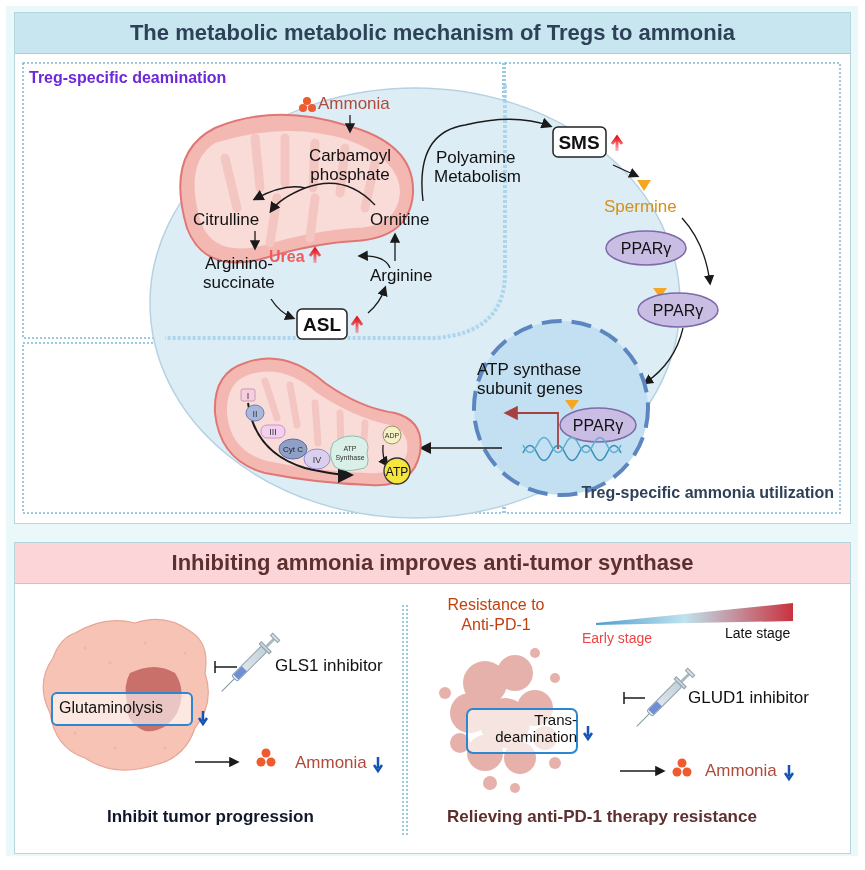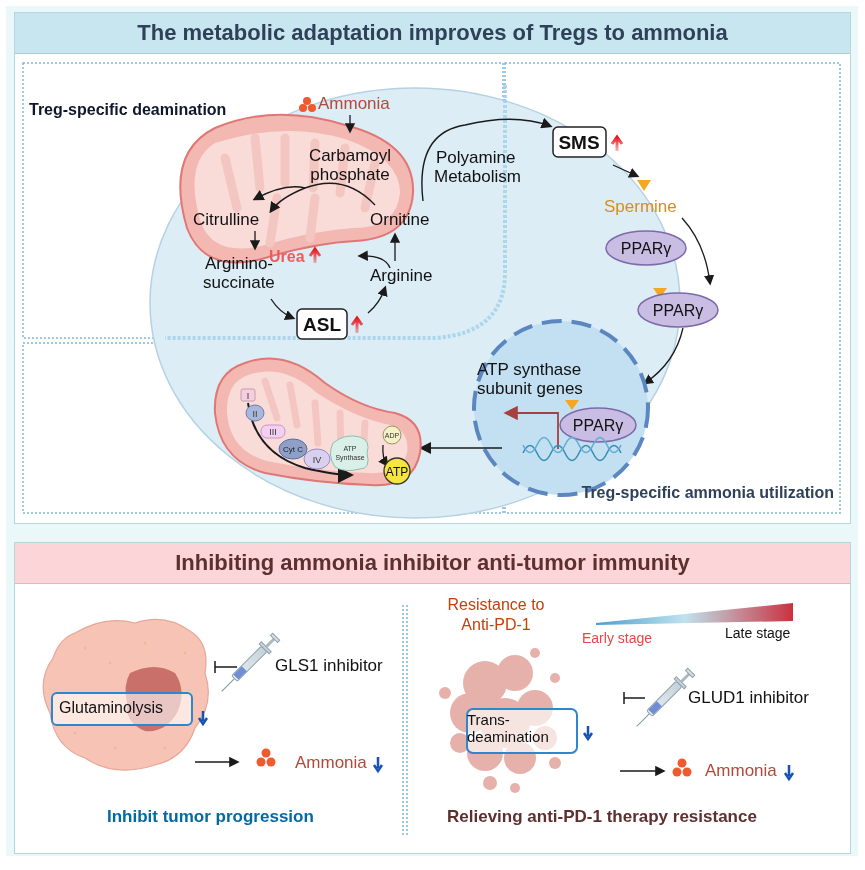--- a/index.html
+++ b/index.html
@@ -13,21 +13,21 @@
   .hdr-bot { height:40px; line-height:40px; background:#fbd5d7; border-bottom:1px solid #e7b6b9; color:#5e2f2f; font-size:22px; }
   svg text { font-family:"Liberation Sans", sans-serif; }
   .abs { position:absolute; }
 </style>
 </head>
 <body>
 
 <div class="frame"></div>
 
 <div class="panel panel-top">
-  <div class="hdr hdr-top">The metabolic adaptation improves of Tregs to ammonia</div>
+  <div class="hdr hdr-top">The metabolic metabolic mechanism of Tregs to ammonia</div>
 
   <svg class="abs" style="left:0;top:0" width="835" height="510" viewBox="0 0 835 510">
     <defs>
       <marker id="ah" markerWidth="8" markerHeight="8" refX="6" refY="4" orient="auto">
         <path d="M0,0 L8,4 L0,8 z" fill="#1a1a1a"></path>
       </marker>
       <marker id="ahr" markerWidth="8" markerHeight="8" refX="6" refY="4" orient="auto">
         <path d="M0,0 L8,4 L0,8 z" fill="#a84040"></path>
       </marker>
       <linearGradient id="upg" x1="0" y1="1" x2="0" y2="0">
@@ -146,28 +146,28 @@
     <path d="M 318 430 Q 330 420 345 424 Q 356 428 352 440 Q 356 456 345 456 Q 330 460 320 454 Q 312 442 318 430 Z" fill="#d9efe8" stroke="#8cbfb1"></path>
     <text x="335" y="438" font-size="7" text-anchor="middle" fill="#333">ATP</text>
     <text x="335" y="447" font-size="7" text-anchor="middle" fill="#333">Synthase</text>
     <circle cx="377" cy="422" r="9" fill="#f5f1c4" stroke="#9a9468"></circle>
     <text x="377" y="425" font-size="7" text-anchor="middle" fill="#333">ADP</text>
     <path d="M 368 432 Q 367 445 372 452" fill="none" stroke="#1a1a1a" stroke-width="1.3" marker-end="url(#ah)"></path>
     <circle cx="382" cy="458" r="13" fill="#f6e53c" stroke="#333" stroke-width="1.3"></circle>
     <text x="382" y="463" font-size="12" text-anchor="middle" fill="#111">ATP</text>
   </svg>
 
-  <div class="abs" style="left:14px;top:54px;font-size:16px;font-weight:bold;color:#0f172a;line-height:21px;margin-top:32px;">
+  <div class="abs" style="left:14px;top:54px;font-size:16px;font-weight:bold;color:#6d28d9;line-height:21px;">
     <div>Treg-specific deamination</div>
   </div>
   <div class="abs" style="right:16px;top:471px;font-size:16px;font-weight:bold;color:#2f4159;">Treg-specific ammonia utilization</div>
 </div>
 
 <div class="panel panel-bot">
-  <div class="hdr hdr-bot">Inhibiting ammonia inhibitor anti-tumor immunity</div>
+  <div class="hdr hdr-bot">Inhibiting ammonia improves anti-tumor synthase</div>
 
   <svg class="abs" style="left:0;top:0" width="835" height="310" viewBox="0 0 835 310">
     <defs>
       <marker id="ah2" markerWidth="8" markerHeight="8" refX="6" refY="4" orient="auto">
         <path d="M0,0 L8,4 L0,8 z" fill="#1a1a1a"></path>
       </marker>
       <linearGradient id="stageg" x1="0" y1="0" x2="1" y2="0">
         <stop offset="0" stop-color="#4e9ccf"></stop>
         <stop offset="0.45" stop-color="#bfe3ee"></stop>
         <stop offset="1" stop-color="#c9323f"></stop>
@@ -255,27 +255,27 @@
     <g>
       <circle cx="667" cy="220" r="4.5" fill="#ef5a2e"></circle>
         <circle cx="662" cy="229" r="4.5" fill="#ef5a2e"></circle>
         <circle cx="672" cy="229" r="4.5" fill="#ef5a2e"></circle>
     </g>
     <text x="690" y="233" font-size="17" fill="#b04a3a">Ammonia</text>
     <path d="M 774 222 L 774 233 M 770 230 L 774 236 L 778 230" stroke="#1553b5" stroke-width="2.5" fill="none"></path>
   </svg>
 
   <div class="abs" style="left:28px;top:156px;width:136px;text-align:center;font-size:16px;color:#111;">Glutaminolysis</div>
-  <div class="abs" style="left:92px;top:264px;font-size:17px;font-weight:bold;color:#0369a1;">Inhibit tumor progression</div>
+  <div class="abs" style="left:92px;top:264px;font-size:17px;font-weight:bold;color:#0f172a;">Inhibit tumor progression</div>
 
   <div class="abs" style="left:420px;top:52px;width:122px;text-align:center;font-size:16px;color:#c2410c;line-height:20px;">
     <div>Resistance to</div>
     <div>Anti-PD-1</div>
   </div>
   <div class="abs" style="left:567px;top:87px;font-size:14px;color:#ef4444;">Early stage</div>
   <div class="abs" style="left:710px;top:82px;font-size:14px;color:#111;">Late stage</div>
 
-  <div class="abs" style="left:452px;top:168px;width:110px;text-align:left;font-size:15px;color:#111;line-height:17px;">
+  <div class="abs" style="left:452px;top:168px;width:110px;text-align:right;font-size:15px;color:#111;line-height:17px;">
     <div>Trans-</div>
     <div>deamination</div>
   </div>
   <div class="abs" style="left:432px;top:264px;font-size:17px;font-weight:bold;color:#5e2f2f;">Relieving anti-PD-1 therapy resistance</div>
 </div>
 
 </body></html>

